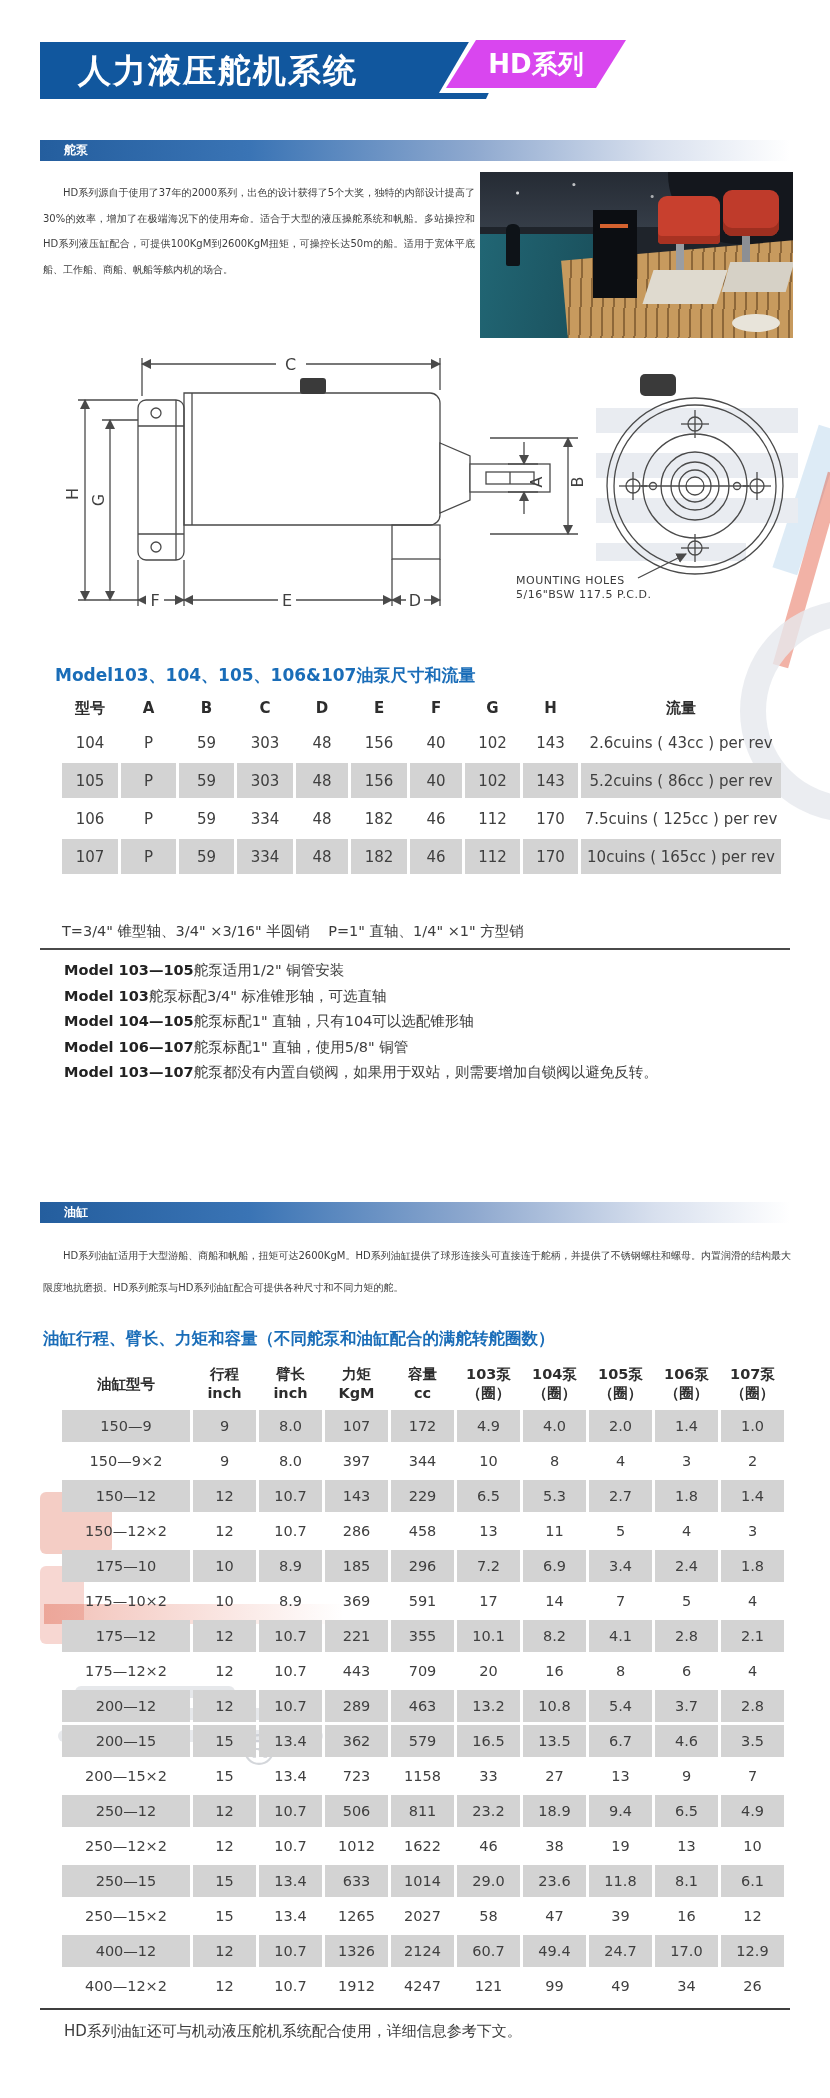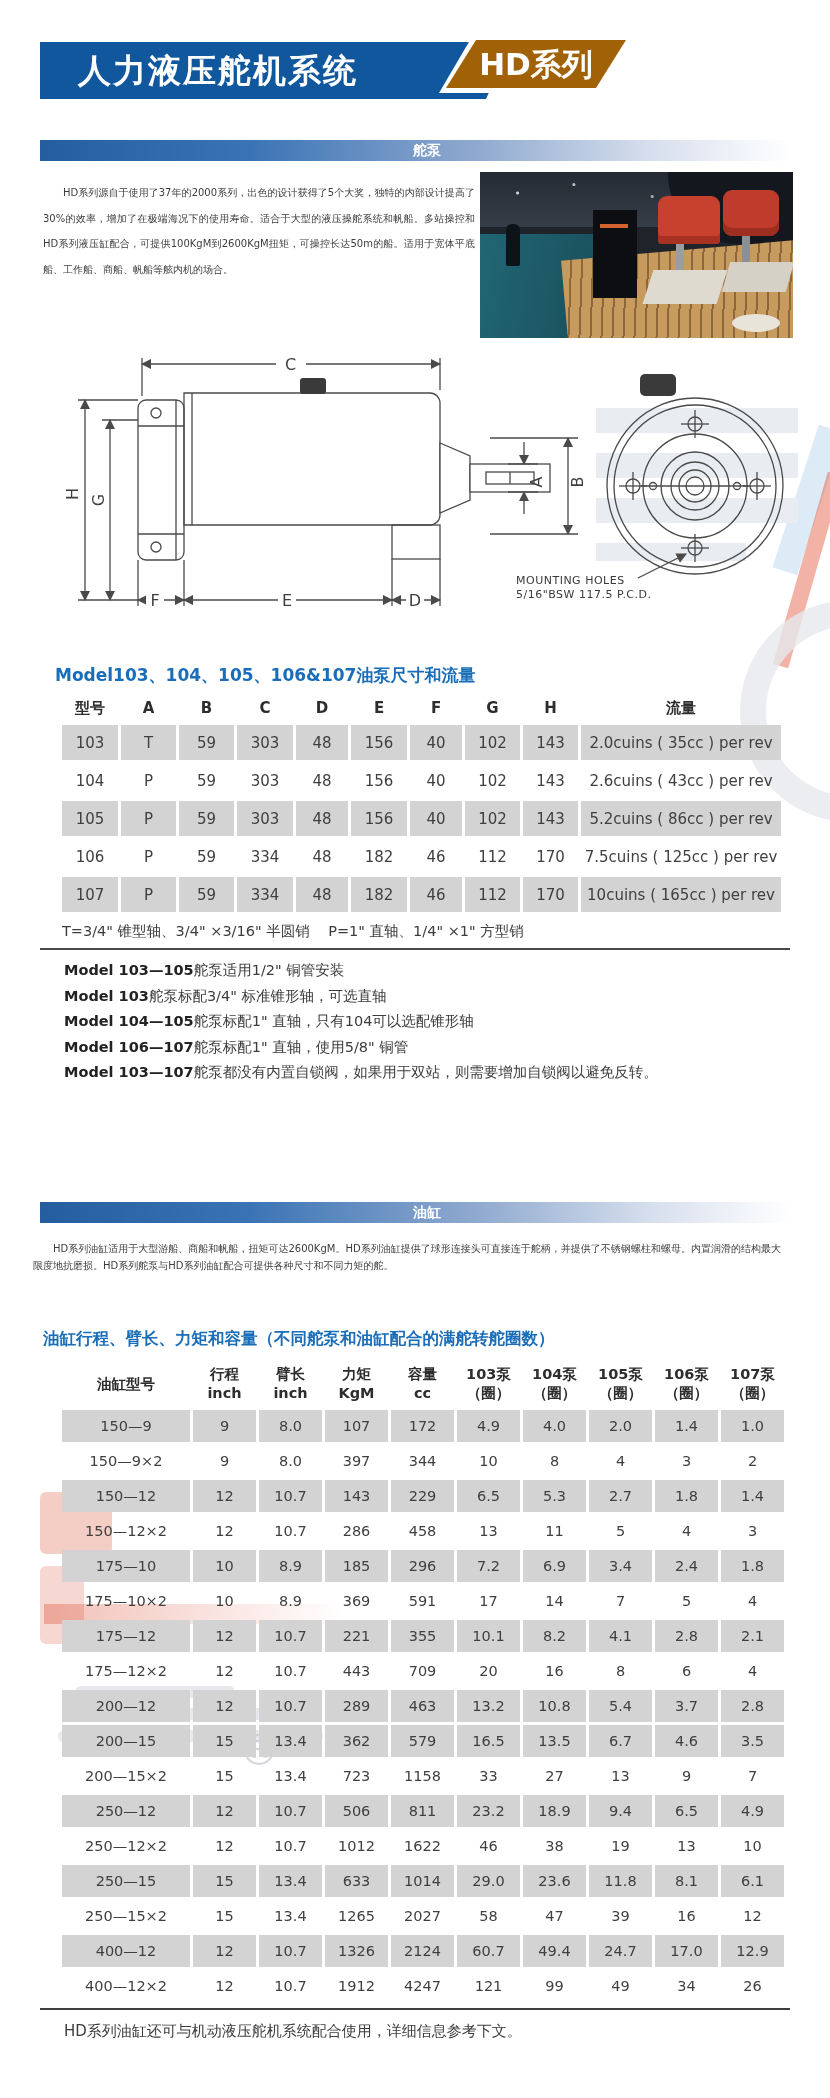--- a/index.html
+++ b/index.html
@@ -7,28 +7,28 @@
         overflow:hidden;font-family:"DejaVu Sans","Liberation Sans",sans-serif;color:#3d3d3d;}
   .abs{position:absolute;}
 
   
   .banner-dark{left:40px;top:42px;width:472px;height:57px;background:#11579e;
     clip-path:polygon(0 0,100% 0,calc(100% - 26px) 100%,0 100%);
     color:#fff;font-size:33px;font-weight:700;line-height:57px;padding-left:38px;
     letter-spacing:2px;box-sizing:border-box;}
   .badge-white{left:439px;top:35px;width:194px;height:58px;background:#ffffff;
     clip-path:polygon(34px 0,100% 0,calc(100% - 34px) 100%,0 100%);}
-  .badge-blue{left:446px;top:40px;width:180px;height:48px;background:#a16207;
+  .badge-blue{left:446px;top:40px;width:180px;height:48px;background:#d946ef;
     clip-path:polygon(30px 0,100% 0,calc(100% - 30px) 100%,0 100%);
-    color:#fff;font-size:31px;font-weight:700;line-height:48px;text-align:center;box-sizing:border-box;}
+    color:#fff;font-size:26px;font-weight:700;line-height:48px;text-align:center;box-sizing:border-box;}
 
   
   .secbar{width:750px;height:21px;
     background:linear-gradient(to right,#245e9e 0%,#3a74b5 28%,#8fa9cf 58%,#d8e0ee 82%,#ffffff 100%);
-    color:#fff;font-size:14px;font-weight:700;line-height:21px;padding-left:24px;box-sizing:border-box;text-align:center;}
+    color:#fff;font-size:12px;font-weight:700;line-height:21px;padding-left:24px;box-sizing:border-box;}
 
   .para{font-size:10px;line-height:25.5px;color:#3d3d3d;text-align:justify;}
   .indent{text-indent:2em;}
 
   .blue-title{color:#1a6db8;font-weight:700;}
 
   
   .photo{left:480px;top:172px;width:313px;height:166px;overflow:hidden;background:#2a313b;}
   .photo div{position:absolute;}
 
@@ -240,32 +240,20 @@
           <th>C</th>
           <th>D</th>
           <th>E</th>
           <th>F</th>
           <th>G</th>
           <th>H</th>
           <th>流量</th>
         </tr>
       </thead>
     <tbody>
-        <tr class="g">
-          <td>103</td>
-          <td>T</td>
-          <td>59</td>
-          <td>303</td>
-          <td>48</td>
-          <td>156</td>
-          <td>40</td>
-          <td>102</td>
-          <td>143</td>
-          <td>2.0cuins ( 35cc ) per rev</td>
-        </tr>
         <tr>
           <td>104</td>
           <td>P</td>
           <td>59</td>
           <td>303</td>
           <td>48</td>
           <td>156</td>
           <td>40</td>
           <td>102</td>
           <td>143</td>
@@ -319,21 +307,21 @@
       <div><b>Model 103</b><span>舵泵标配3/4" 标准锥形轴，可选直轴</span></div>
       <div><b>Model 104—105</b><span>舵泵标配1" 直轴，只有104可以选配锥形轴</span></div>
       <div><b>Model 106—107</b><span>舵泵标配1" 直轴，使用5/8" 铜管</span></div>
       <div><b>Model 103—107</b><span>舵泵都没有内置自锁阀，如果用于双站，则需要增加自锁阀以避免反转。</span></div>
     </div>
 
   <div class="abs secbar" style="left:40px;top:1202px;">
     <span>油缸</span>
   </div>
 
-  <div class="abs para indent" style="left:33px;top:1240px;width:748px;line-height:17px;">HD系列油缸适用于大型游船、商船和帆船，扭矩可达2600KgM。HD系列油缸提供了球形连接头可直接连于舵柄，并提供了不锈钢螺柱和螺母。内置润滑的结构最大限度地抗磨损。HD系列舵泵与HD系列油缸配合可提供各种尺寸和不同力矩的舵。</div>
+  <div class="abs para indent" style="left:43px;top:1240px;width:748px;line-height:32px;">HD系列油缸适用于大型游船、商船和帆船，扭矩可达2600KgM。HD系列油缸提供了球形连接头可直接连于舵柄，并提供了不锈钢螺柱和螺母。内置润滑的结构最大限度地抗磨损。HD系列舵泵与HD系列油缸配合可提供各种尺寸和不同力矩的舵。</div>
 
   <div class="abs blue-title" style="left:43px;top:1328px;font-size:16.5px;">油缸行程、臂长、力矩和容量（不同舵泵和油缸配合的满舵转舵圈数）</div>
 
   <table id="cyl-table" class="abs">
     <colgroup>
       <col style="width:128px">
       <col style="width:63px">
         <col style="width:63px">
         <col style="width:63px">
         <col style="width:63px">

